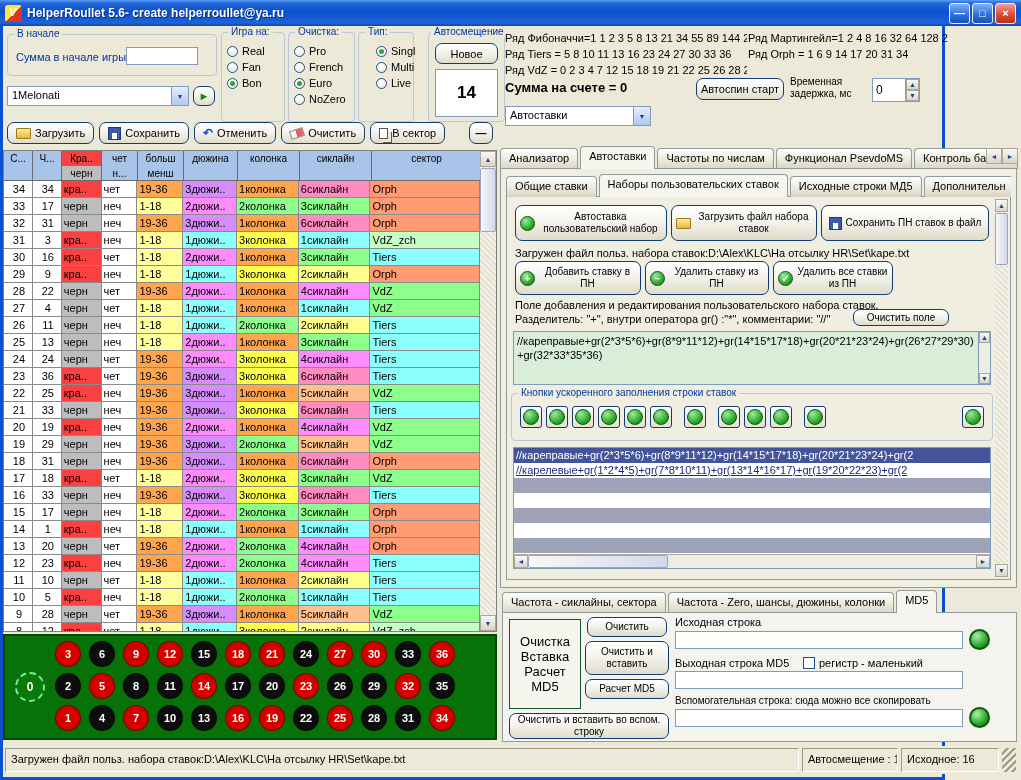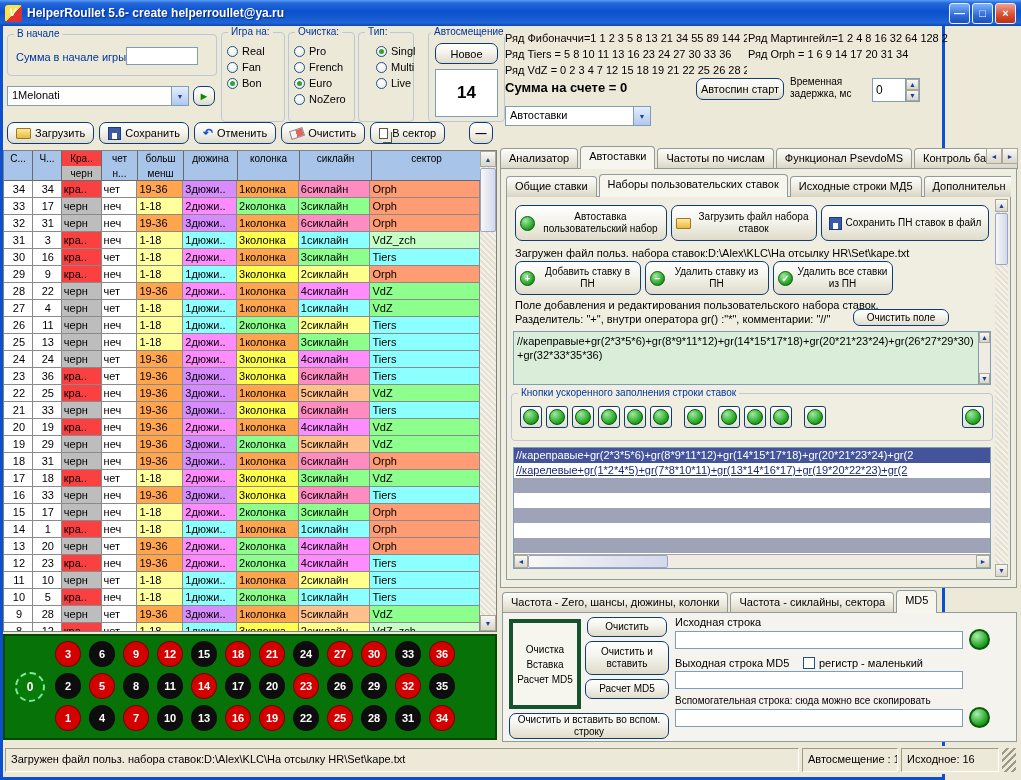--- a/index.html
+++ b/index.html
@@ -122,21 +122,21 @@
 .lrow{height:15px;font-size:11px;line-height:15px;padding:0 2px;white-space:nowrap;overflow:hidden}
 .lsel{background:#44549A;color:#fff}
 .lrow2{color:#1A2A7A;text-decoration:underline}
 .lgray{background:#9FA3B8}
 .hscroll{position:absolute;left:0;bottom:0;right:0;height:14px;display:flex;background:#EFEDE3;border-top:1px solid #ACA899}
 .hscroll .sbbtn{width:14px;height:13px}
 .hscroll .sb-thumb{width:140px;height:13px}
 .hscroll .htrack{flex:1;position:relative}
 .bottom-tabs{position:absolute;left:2px;top:564px;width:515px;height:23px;display:flex;align-items:flex-end;overflow:hidden}
 .bottom-panel{position:absolute;left:2px;top:586px;width:515px;height:130px;border:1px solid #919B9C;background:#F4F3EE}
-.md5-left{position:absolute;left:6px;top:6px;width:72px;height:90px;border:4px solid #14532d;background:#F6F5EE;font-size:10px;text-align:center;display:flex;align-items:center;justify-content:center;padding:2px;line-height:15px}
+.md5-left{position:absolute;left:6px;top:6px;width:72px;height:90px;border:1px solid #14532d;background:#F6F5EE;font-size:13px;text-align:center;display:flex;align-items:center;justify-content:center;padding:2px;line-height:15px}
 .md5btn{position:absolute;font-size:10px;line-height:12px;padding:0 3px}
 .md5-label{position:absolute;font-size:11px;white-space:nowrap}
 .md5-input{position:absolute;width:288px;height:18px}
 .reg-box{position:absolute;left:300px;top:44px;display:flex;align-items:center;gap:4px;font-size:11px}
 
 .statusbar{position:absolute;left:0;top:720px;width:1015px;height:28px;display:flex;gap:3px;padding:2px;background:#ECE9D8}
 .status-cell{border:1px solid;border-color:#9D9A88 #FFFFFF #FFFFFF #9D9A88;padding:4px 5px;font-size:11px;white-space:nowrap;overflow:hidden}
 .st1{flex:1}.st2{width:96px}.st3{width:98px}
 .grip{width:14px;background:repeating-linear-gradient(135deg,transparent 0 3px,#9D9A88 3px 5px)}
 </style>
@@ -790,22 +790,22 @@
 
       <div class="sp-vscroll">
         <div class="sbbtn arr-up"></div>
         <div class="sb-track"></div>
         <div class="sb-thumb"></div>
         <div class="sbbtn arr-dn bot"></div>
       </div>
     </div>
 
     <div class="bottom-tabs">
+        <div class="tab">Частота - сиклайны, сектора</div>
         <div class="tab">Частота - Zero, шансы, дюжины, колонки</div>
-        <div class="tab">Частота - сиклайны, сектора</div>
         <div class="tab active">MD5</div>
       </div>
     <div class="bottom-panel">
       <div class="md5-left">Очистка Вставка Расчет MD5</div>
       <div class="xpbtn md5btn" style="left:84px;top:4px;width:80px;height:20px">Очистить</div>
       <div class="xpbtn md5btn" style="left:82px;top:28px;width:84px;height:34px">Очистить и вставить</div>
       <div class="xpbtn md5btn" style="left:82px;top:66px;width:84px;height:20px">Расчет MD5</div>
       <div class="xpbtn md5btn" style="left:6px;top:100px;width:160px;height:26px">Очистить и вставить во вспом. строку</div>
 
       <div class="md5-label" style="left:172px;top:3px">Исходная строка</div>

